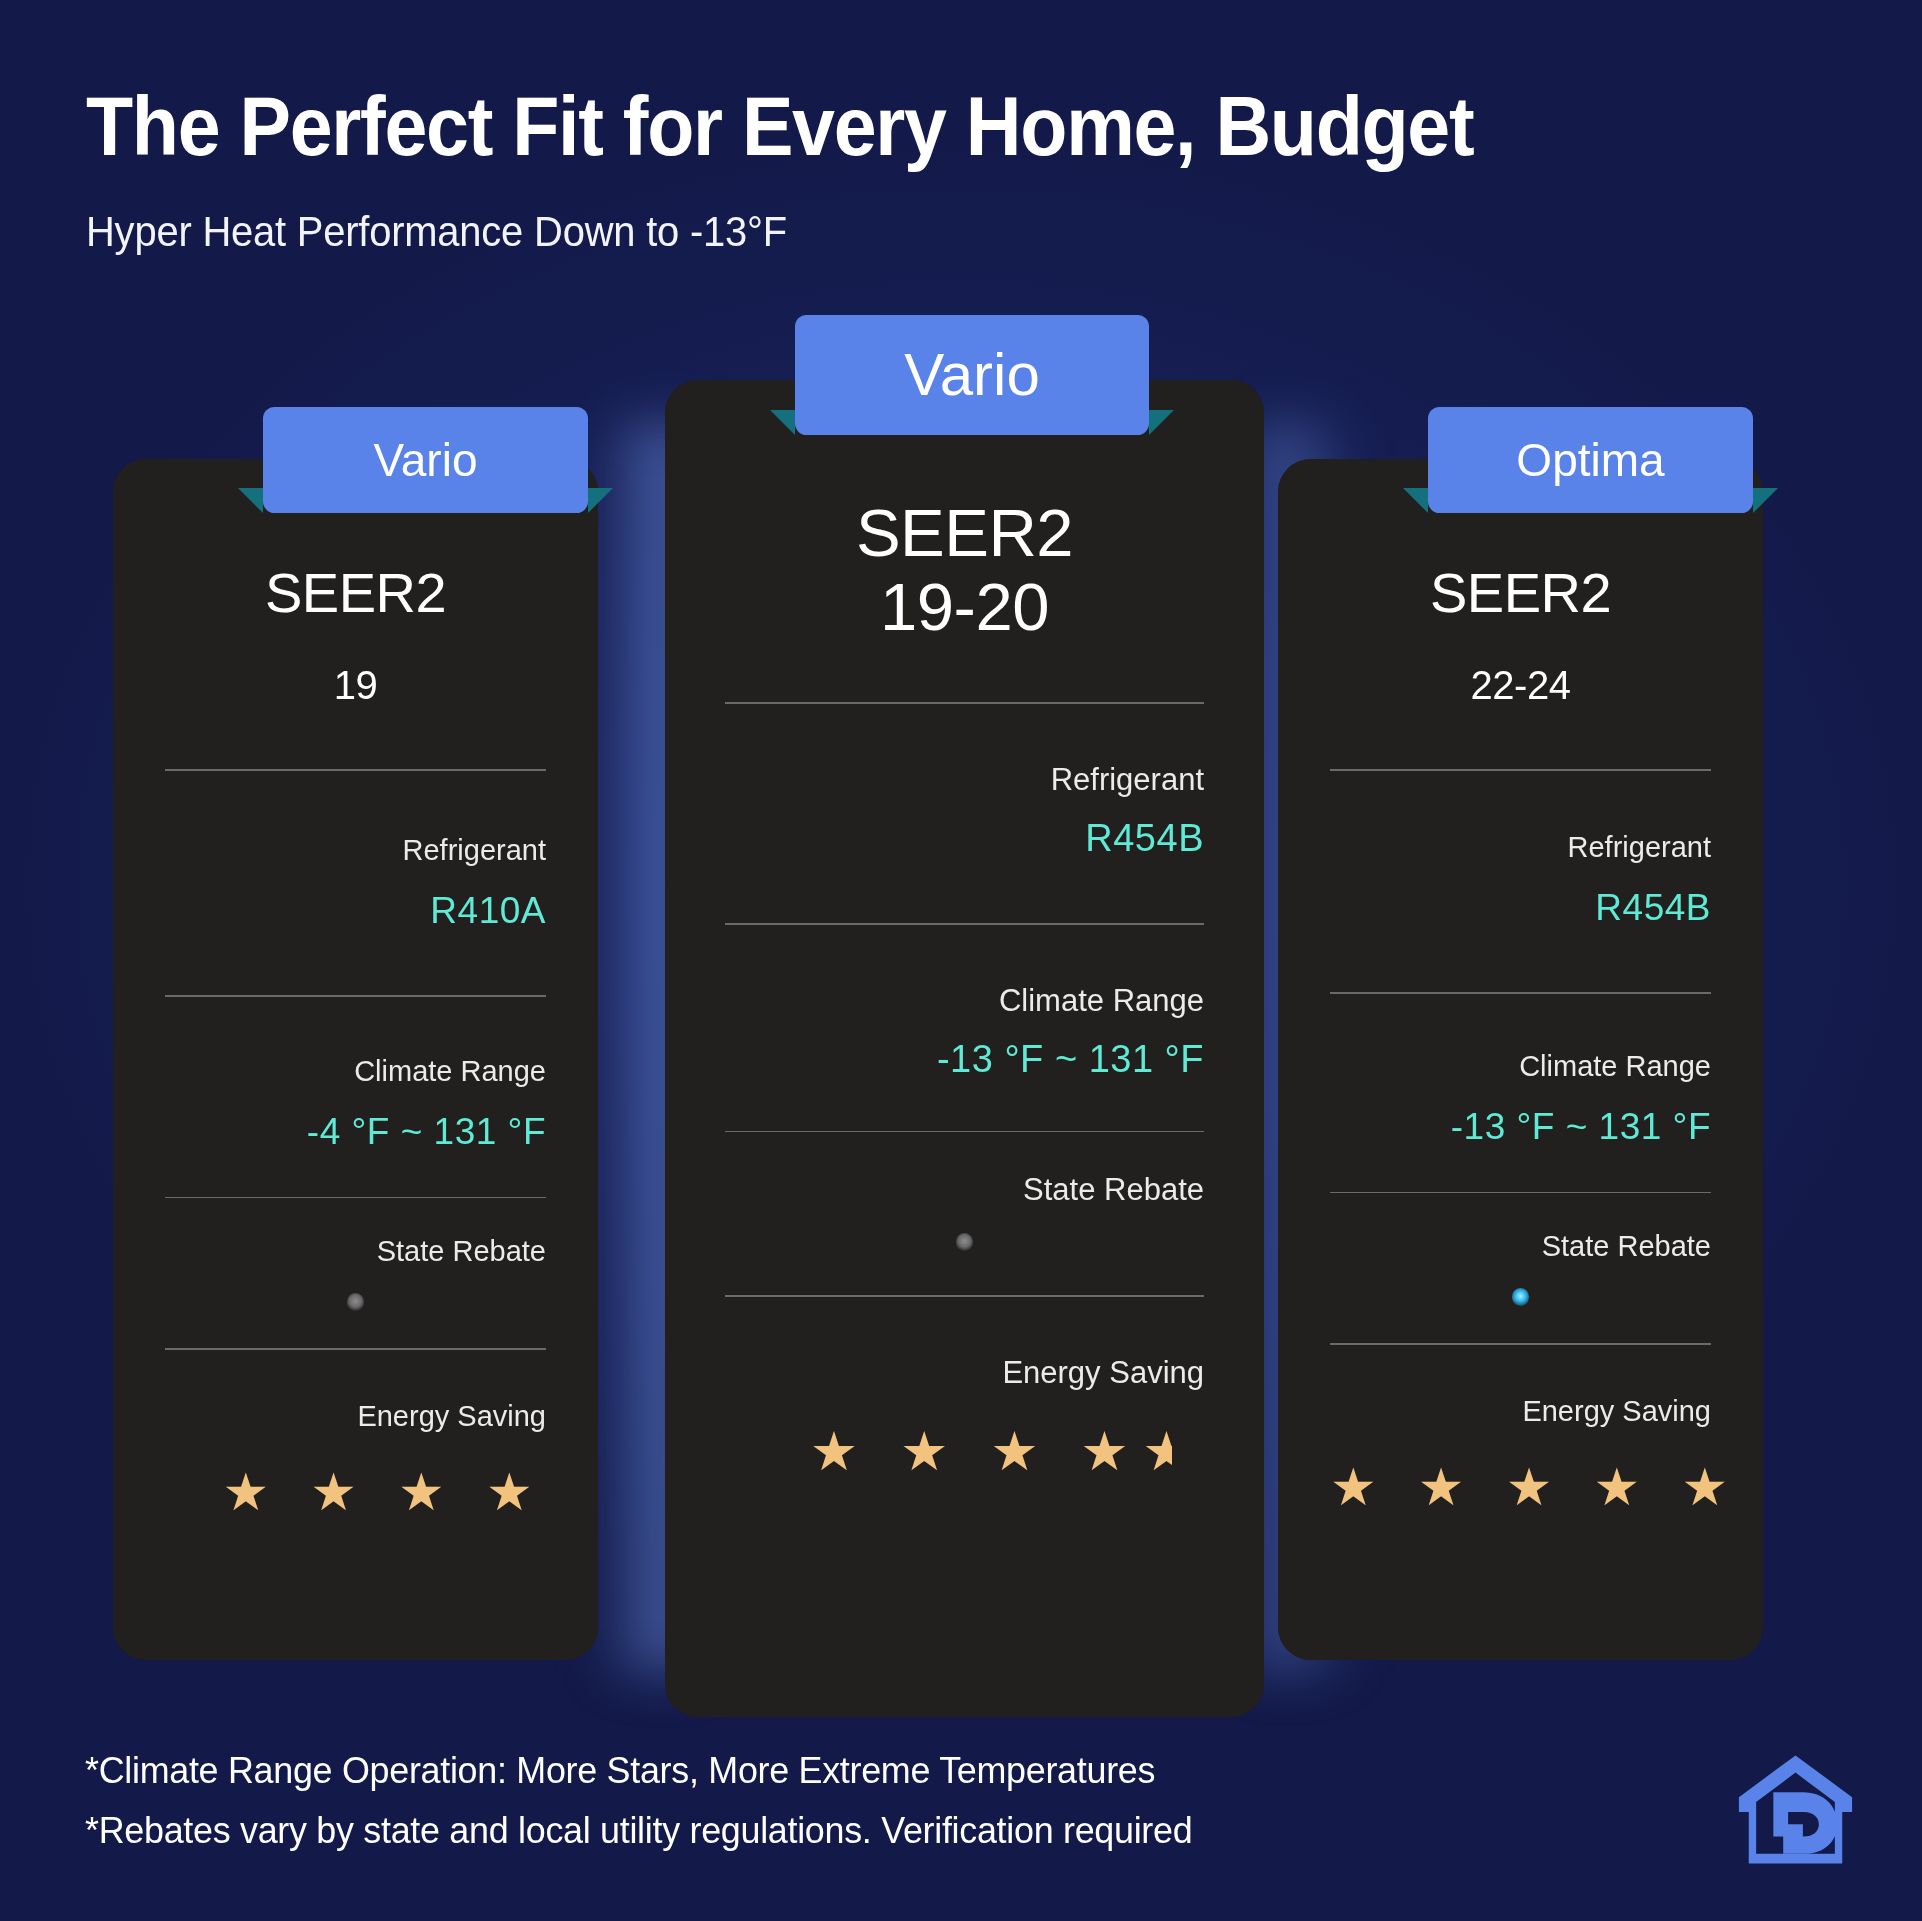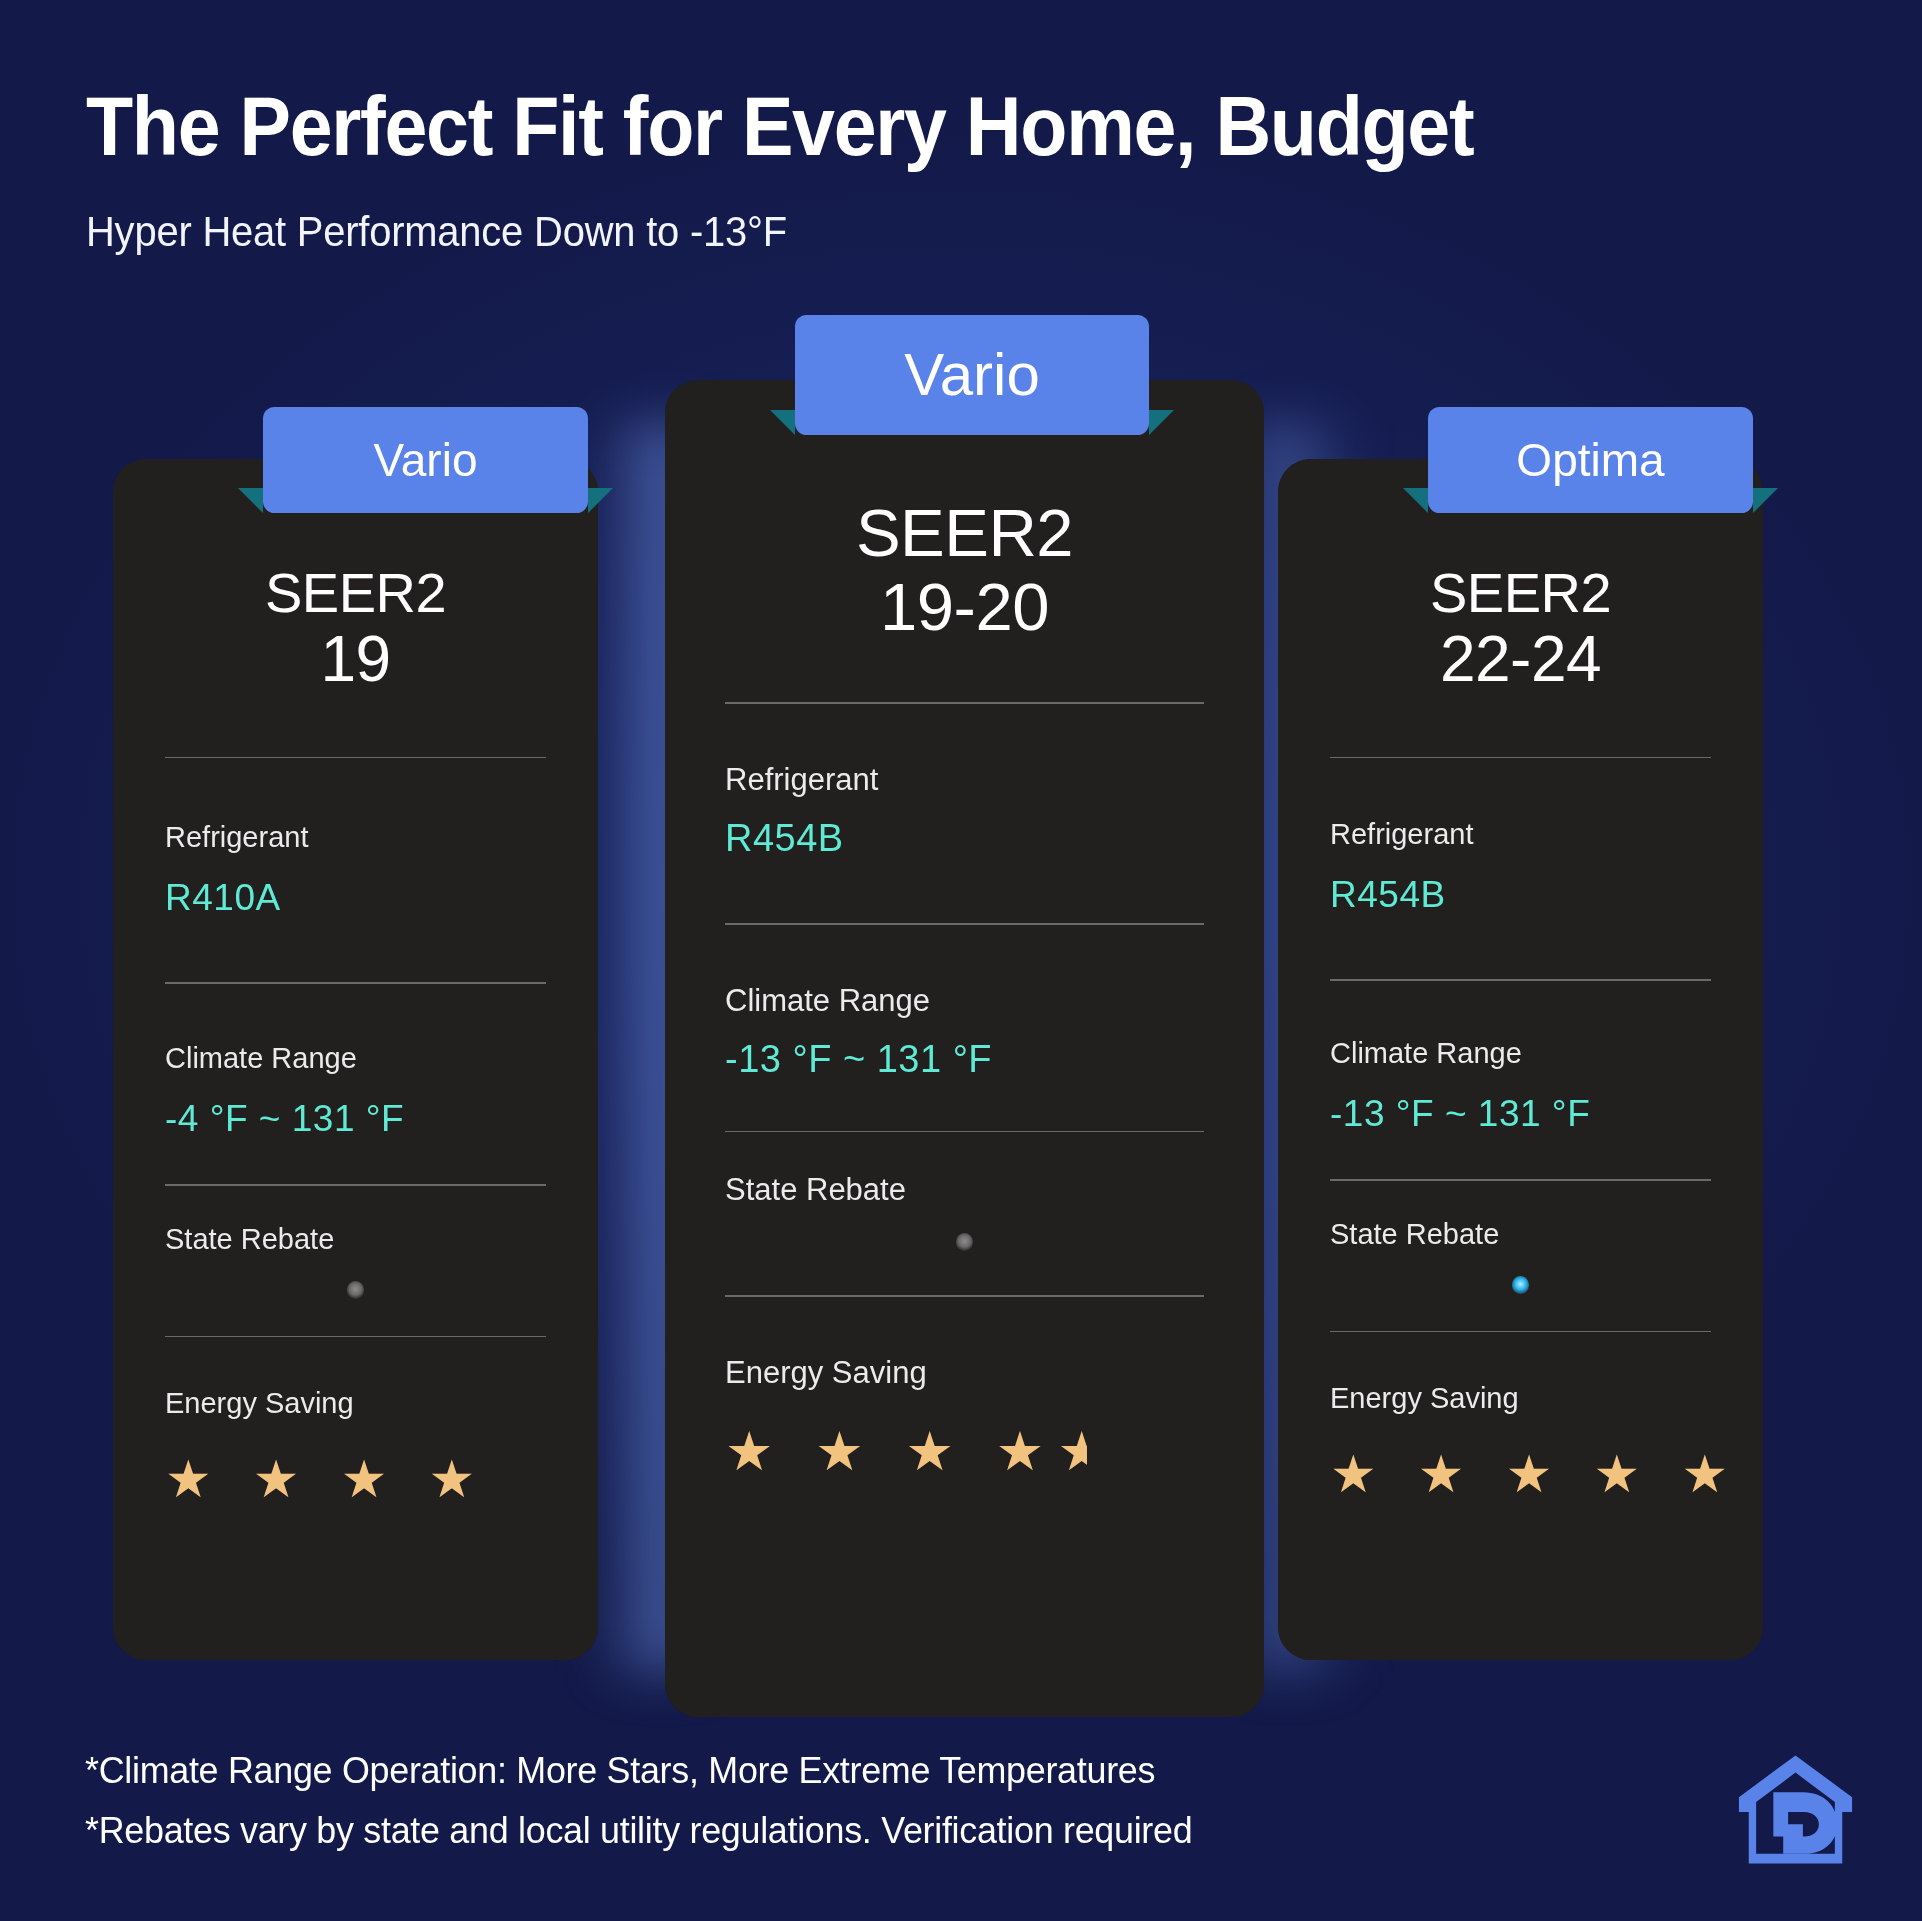--- a/index.html
+++ b/index.html
@@ -170,33 +170,33 @@
   .seer-label {
     font-weight: 400;
     letter-spacing: -0.5px;
   }
   .seer-value {
     font-weight: 400;
     letter-spacing: -0.5px;
   }
   .card.side .seer-block   { padding-top: 104px; }
   .card.side .seer-label   { font-size: 56px; line-height: 1.06; }
-  .card.side .seer-value   { font-size: 64px; line-height: 1.16; }
+  .card.side .seer-value   { font-size: 40px; line-height: 1.16; margin-top: 40px; }
   .card.featured .seer-block { padding-top: 117px; }
   .card.featured .seer-label { font-size: 67px; line-height: 1.06; }
   .card.featured .seer-value { font-size: 67px; line-height: 1.16; }
 
   .divider {
     height: 1.9px;
     background: #6c6a69;
     margin: 0;
     border: 0;
   }
 
-  .spec { text-align: left; }
+  .spec { text-align: right; }
   .spec-label {
     color: #eceaea;
     font-weight: 400;
   }
   .spec-value {
     color: #5eead4;
     font-weight: 400;
   }
   .card.side .spec-label  { font-size: 29px; }
   .card.side .spec-value  { font-size: 37px; margin-top: 23px; letter-spacing: 0.5px; }

